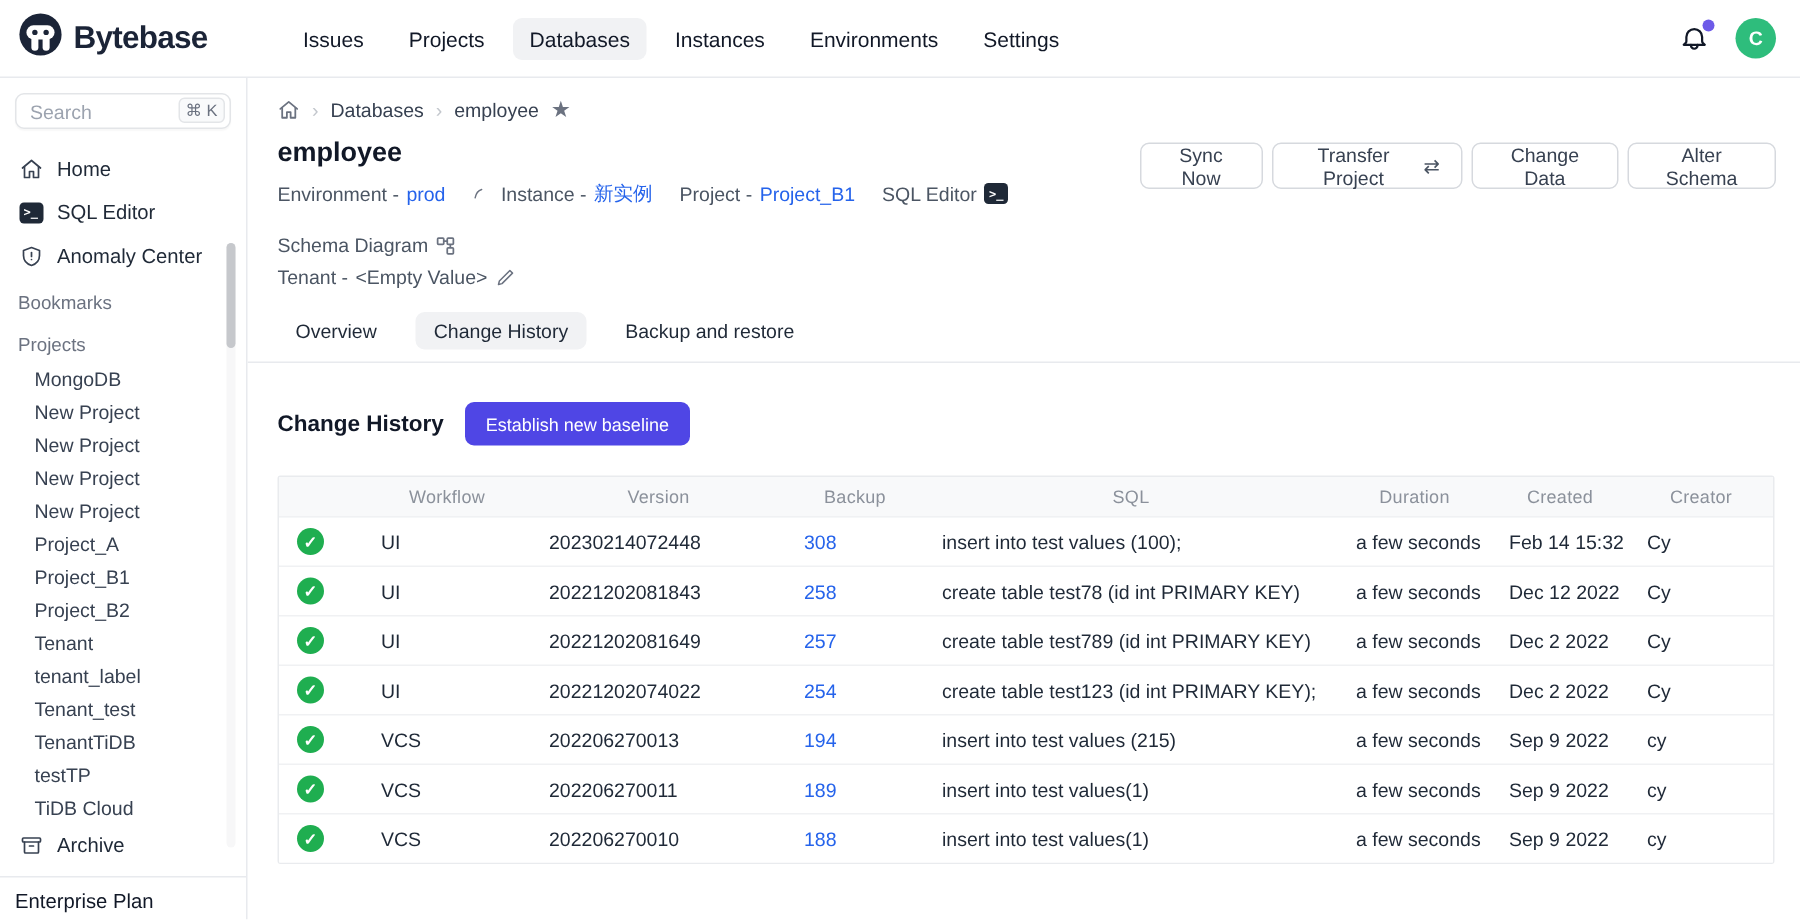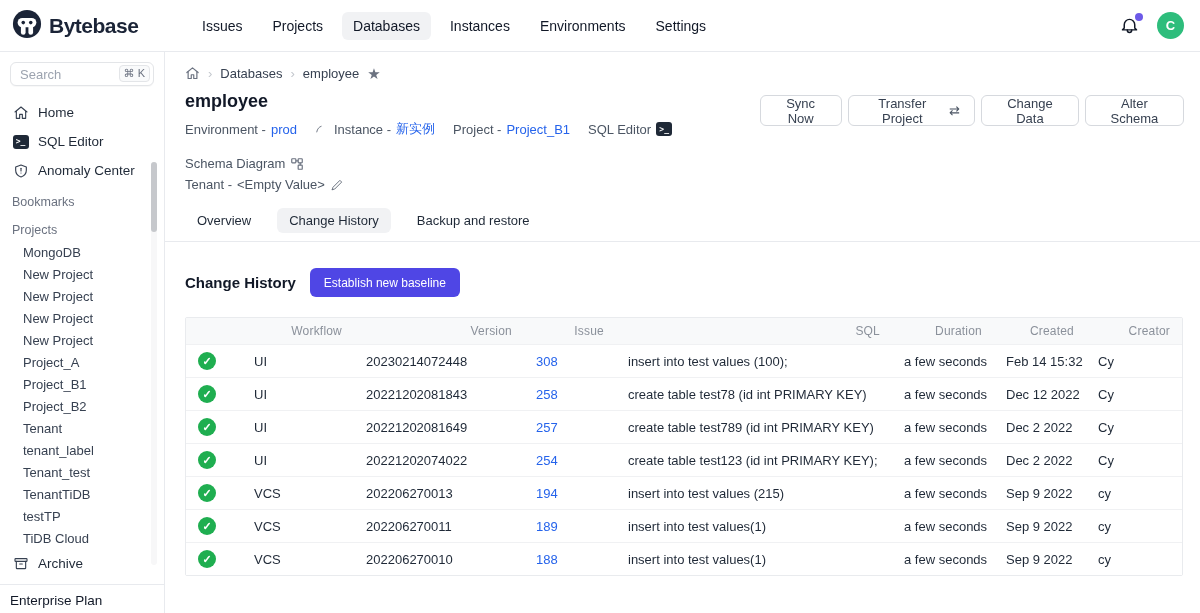--- a/index.html
+++ b/index.html
@@ -91,21 +91,21 @@
   .section-head { display:flex; align-items:center; gap:14px; padding:26px 0 0 20px; }
   .section-title { font-size:15px; font-weight:700; color:#111827; }
   .btn-primary { background:var(--accent,#4f46e5); color:#fff; border:none; border-radius:6px;
     height:29px; padding:0 14px; font-size:12px; font-weight:500; cursor:pointer;
     font-family:"Liberation Sans",sans-serif; }
 
   
   .table-wrap { margin:20px 17px 0 20px; border:1px solid #e9ebee; border-radius:2px; }
   table { width:100%; border-collapse:collapse; table-layout:fixed; }
   thead th { background:#f8f9fa; font-size:12px; font-weight:400; color:#8b919b;
-    text-align:right; padding:6px 12px; letter-spacing:.2px; }
+    text-align:center; padding:6px 12px; letter-spacing:.2px; }
   tbody td { font-size:13px; color:#1f2937; font-weight:500; padding:7px 12px;
     border-top:1px solid #f0f1f3; white-space:nowrap; overflow:hidden; }
   tbody tr { cursor:pointer; background:#fff; }
   .check { width:18px; height:18px; border-radius:50%; background:var(--success,#1fae50);
     color:#fff; font-size:11px; font-weight:700; display:flex; align-items:center;
     justify-content:center; }
   .issue-link { color:var(--link,#2563eb); font-weight:400; }
 </style>
 </head>
 <body>
@@ -314,21 +314,21 @@
           <col style="width:276px">
             <col style="width:102px">
             <col style="width:92px">
             <col>
         </colgroup>
         <thead>
             <tr id="table-head">
               <th></th>
               <th>Workflow</th>
               <th>Version</th>
-              <th>Issue</th>
+              <th>Backup</th>
               <th>SQL</th>
               <th>Duration</th>
               <th>Created</th>
               <th>Creator</th>
             </tr>
           </thead>
         <tbody id="table-body">
             <tr>
               <td>
                 <span class="check">✓</span>

